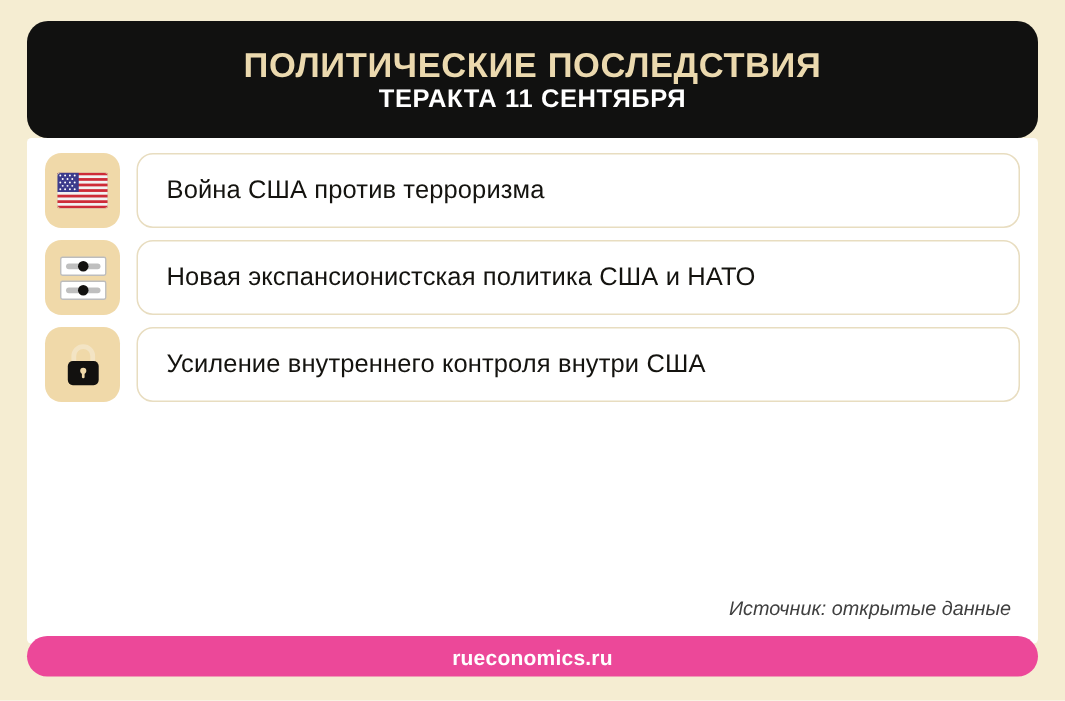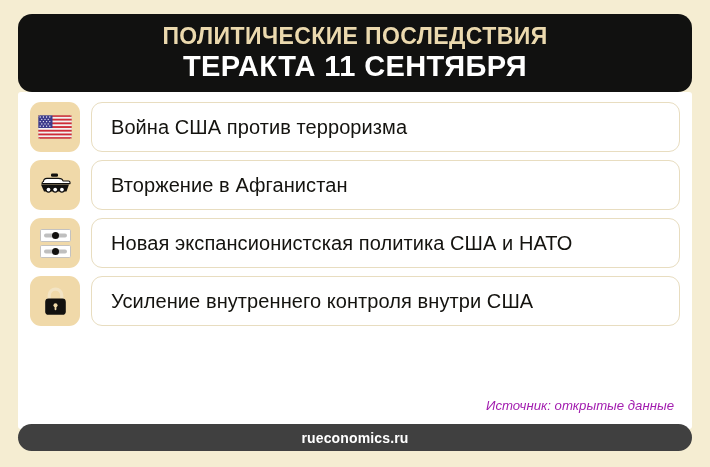--- a/index.html
+++ b/index.html
@@ -49,21 +49,21 @@
   .title-line1 {
     color: #EBD9AE;
     font-size: 23px;
     font-weight: bold;
     letter-spacing: 0.4px;
     line-height: 1.12;
     text-align: center;
   }
   .title-line2 {
     color: #FFFFFF;
-    font-size: 29px;
+    font-size: 17px;
     font-weight: bold;
     letter-spacing: 0.4px;
     line-height: 1.12;
     text-align: right;
     margin-top: 0;
   }
 
   
   .list {
     position: absolute;
@@ -95,51 +95,51 @@
     margin-left: 11px;
     background: #FFFFFF;
     border: 1.3px solid #E8DDC0;
     border-radius: 11px;
     display: flex;
     align-items: center;
     box-sizing: border-box;
     padding-left: 19px;
   }
   .pill-text {
-    font-size: 20px;
+    font-size: 17px;
     color: #14130F;
     letter-spacing: 0.08px;
   }
 
   
   .flag-icon { width: 34px; height: 24px; display:block; border-radius: 2px; }
   .tank-icon { width: 36px; height: 26px; display:block; }
   .lock-icon { width: 27px; height: 31px; display:block; }
   .sliders-icon { width: 33px; height: 33px; display:block; }
   .nato-icon { width: 34px; height: 36px; display:block; }
 
   
   .source {
     position: absolute;
     right: 36px;
     top: 398px;
     font-size: 13.2px;
     font-style: italic;
-    color: #a21caf;
+    color: #404040;
     z-index: 5;
   }
 
   
   .footer-bar {
     position: absolute;
     left: 18px;
     top: 424px;
     width: 674px;
     height: 27px;
-    background: #404040;
+    background: #ec4899;
     border-radius: 14px;
     display: flex;
     align-items: center;
     justify-content: center;
     z-index: 6;
   }
   .footer-text {
     color: #FFFFFF;
     font-size: 14px;
     font-weight: bold;
@@ -195,38 +195,20 @@
               <circle cx="11.8" cy="11.2" r="0.65"></circle>
           </g>
           <rect x="0" y="0" width="34" height="24" rx="2.5" fill="none" stroke="#D8C9A4" stroke-width="0.7"></rect>
         </svg>
       </div>
       <div class="pill">
         <span class="pill-text">Война США против терроризма</span>
       </div>
     </div>
 
-    <div class="row">
-      <div class="icon-tile">
-        <svg class="tank-icon" viewBox="0 0 36 26">
-          <rect x="14" y="1.5" width="7" height="3.2" rx="1.3" fill="#12110F"></rect>
-          <path d="M6.5 9.5 Q6.5 6.4 10 6.4 L21.5 6.4 Q25.5 6.4 26 9 L31.5 9 Q33 9 33 10.2 L33 11.6 L5 11.6 Q5 9.5 6.5 9.5 Z" fill="#FFFFFF" stroke="#12110F" stroke-width="1.1" stroke-linejoin="round"></path>
-          <path d="M4 12.6 L32 12.6 L29.5 19.6 L7 19.6 Z" fill="#12110F"></path>
-          <circle cx="11.5" cy="17.6" r="3.1" fill="#12110F"></circle>
-          <circle cx="18.2" cy="17.6" r="3.1" fill="#12110F"></circle>
-          <circle cx="24.9" cy="17.6" r="3.1" fill="#12110F"></circle>
-          <circle cx="11.5" cy="17.6" r="1.85" fill="#FFFFFF"></circle>
-          <circle cx="18.2" cy="17.6" r="1.85" fill="#FFFFFF"></circle>
-          <circle cx="24.9" cy="17.6" r="1.85" fill="#FFFFFF"></circle>
-        </svg>
-      </div>
-      <div class="pill">
-        <span class="pill-text">Вторжение в Афганистан</span>
-      </div>
-    </div>
 
     <div class="row">
       <div class="icon-tile">
         <svg class="sliders-icon" viewBox="0 0 33 33">
           <rect x="1.5" y="2.5" width="30" height="12" rx="1.2" fill="#FFFFFF" stroke="#BDBDBD" stroke-width="0.9"></rect>
           <rect x="5" y="6.6" width="23" height="3.9" rx="1.95" fill="#BFBFBF"></rect>
           <circle cx="16.5" cy="8.5" r="3.5" fill="#12110F"></circle>
           <rect x="1.5" y="18.5" width="30" height="12" rx="1.2" fill="#FFFFFF" stroke="#BDBDBD" stroke-width="0.9"></rect>
           <rect x="5" y="22.6" width="23" height="3.9" rx="1.95" fill="#BFBFBF"></rect>
           <circle cx="16.5" cy="24.5" r="3.5" fill="#12110F"></circle>

